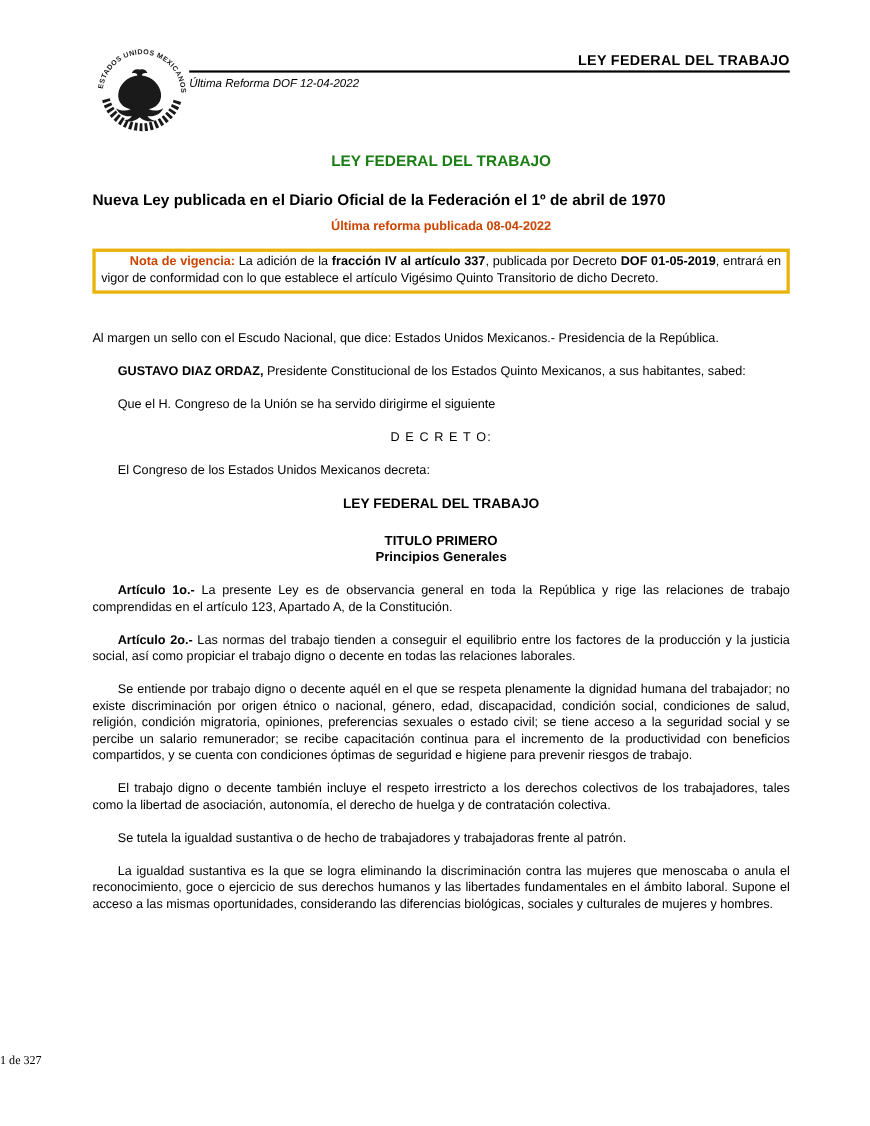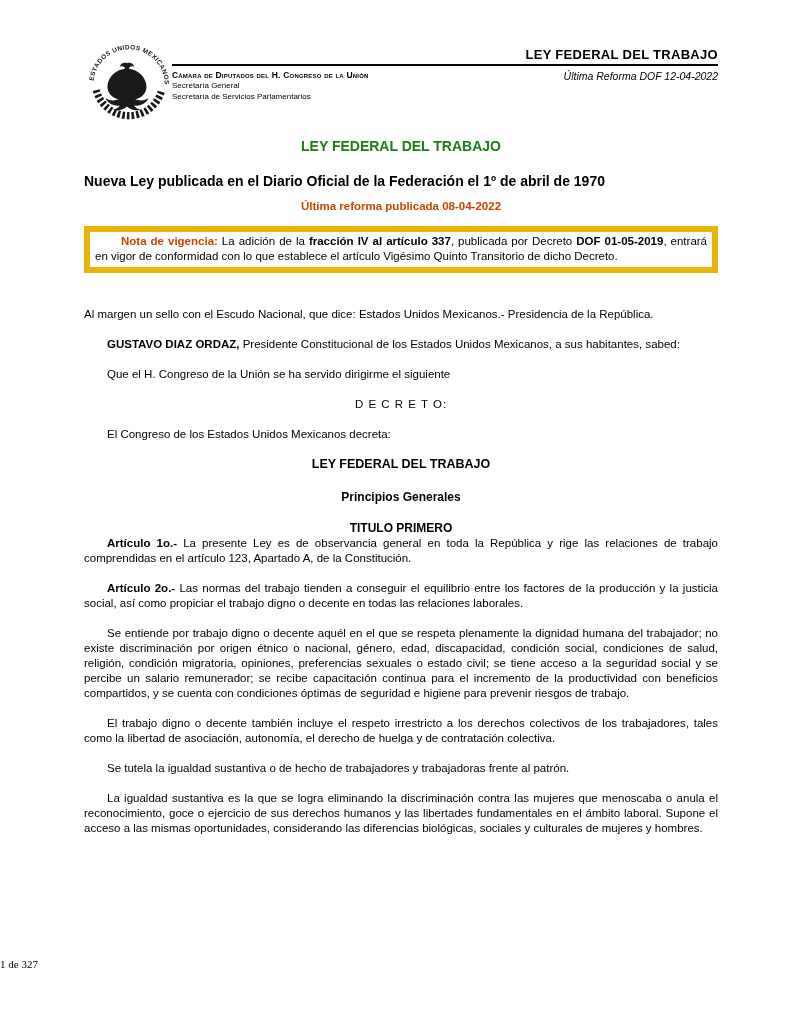--- a/index.html
+++ b/index.html
@@ -86,21 +86,21 @@
   }
   .status-line, .reform-line {
     text-align: center;
     font-size: 11.5px;
     font-weight: bold;
     line-height: 14px;
   }
   .reform-line { margin-bottom: 13px; }
 
   .nota-box {
-    border: 6px solid #eab308;
+    border: 3px solid #eab308;
     padding: 2px 5px 3px 5px;
     margin-bottom: 34px;
   }
   .nota-box p {
     font-size: 11.5px;
     line-height: 15px;
     text-align: justify;
     text-indent: 26px;
   }
   .nota-label { font-weight: bold; }
@@ -179,55 +179,50 @@
         c-1 -8 -8 -15 -17 -16
         c0 -2 2 -3 5 -2
         c-1 -4 -6 -5 -9 -2 z"></path>
     </svg>
   </div>
 
   <div class="header-right">
     <div class="header-title">LEY FEDERAL DEL TRABAJO</div>
     <div class="header-rule"></div>
     <div class="header-row">
-      <div>
-        <div class="institution">Cámara de Diputados del H. Congreso de la Unión</div>
-        <div class="subline">Secretaría General</div>
-        <div class="subline">Secretaría de Servicios Parlamentarios</div>
-      </div>
       <div class="header-reform">Última Reforma DOF 12-04-2022</div>
     </div>
   </div>
 
   <div class="main">
 
     <div class="doc-title" style="color: rgb(27, 126, 20);">LEY FEDERAL DEL TRABAJO</div>
 
     <div class="pub-line">Nueva Ley publicada en el Diario Oficial de la Federación el 1º de abril de 1970</div>
 
     <div class="reform-line" style="color: rgb(204, 68, 0);">Última reforma publicada 08-04-2022</div>
 
     <div class="nota-box">
       <p><span class="nota-label" style="color: rgb(204, 68, 0);">Nota de vigencia:</span><span> La adición de la </span><b>fracción IV al artículo 337</b><span>, publicada por Decreto </span><b>DOF 01-05-2019</b><span>, entrará en vigor de conformidad con lo que establece el artículo Vigésimo Quinto Transitorio de dicho Decreto.</span></p>
     </div>
 
     <p class="body-p no-indent">Al margen un sello con el Escudo Nacional, que dice: Estados Unidos Mexicanos.- Presidencia de la República.</p>
 
-    <p class="body-p"><b>GUSTAVO DIAZ ORDAZ,</b><span> Presidente Constitucional de los Estados Unidos Mexicanos, a sus habitantes, sabed:</span></p>
+    <p class="body-p"><b>GUSTAVO DIAZ ORDAZ,</b><span> Presidente Constitucional de los Estados Quinto Mexicanos, a sus habitantes, sabed:</span></p>
 
     <p class="body-p">Que el H. Congreso de la Unión se ha servido dirigirme el siguiente</p>
 
     <div class="center-line decreto">D E C R E T O:</div>
 
     <p class="body-p">El Congreso de los Estados Unidos Mexicanos decreta:</p>
 
     <div class="law-title">LEY FEDERAL DEL TRABAJO</div>
 
+    <div class="heading">TITULO PRIMERO</div>
     <div class="heading subheading">Principios Generales</div>
-    <div class="heading">TITULO PRIMERO</div>
 
     <p class="body-p"><b>Artículo 1o.-</b><span> La presente Ley es de observancia general en toda la República y rige las relaciones de trabajo comprendidas en el artículo 123, Apartado A, de la Constitución.</span></p>
 
     <p class="body-p"><b>Artículo 2o.-</b><span> Las normas del trabajo tienden a conseguir el equilibrio entre los factores de la producción y la justicia social, así como propiciar el trabajo digno o decente en todas las relaciones laborales.</span></p>
 
     <p class="body-p">Se entiende por trabajo digno o decente aquél en el que se respeta plenamente la dignidad humana del trabajador; no existe discriminación por origen étnico o nacional, género, edad, discapacidad, condición social, condiciones de salud, religión, condición migratoria, opiniones, preferencias sexuales o estado civil; se tiene acceso a la seguridad social y se percibe un salario remunerador; se recibe capacitación continua para el incremento de la productividad con beneficios compartidos, y se cuenta con condiciones óptimas de seguridad e higiene para prevenir riesgos de trabajo.</p>
 
     <p class="body-p">El trabajo digno o decente también incluye el respeto irrestricto a los derechos colectivos de los trabajadores, tales como la libertad de asociación, autonomía, el derecho de huelga y de contratación colectiva.</p>
 
     <p class="body-p">Se tutela la igualdad sustantiva o de hecho de trabajadores y trabajadoras frente al patrón.</p>

